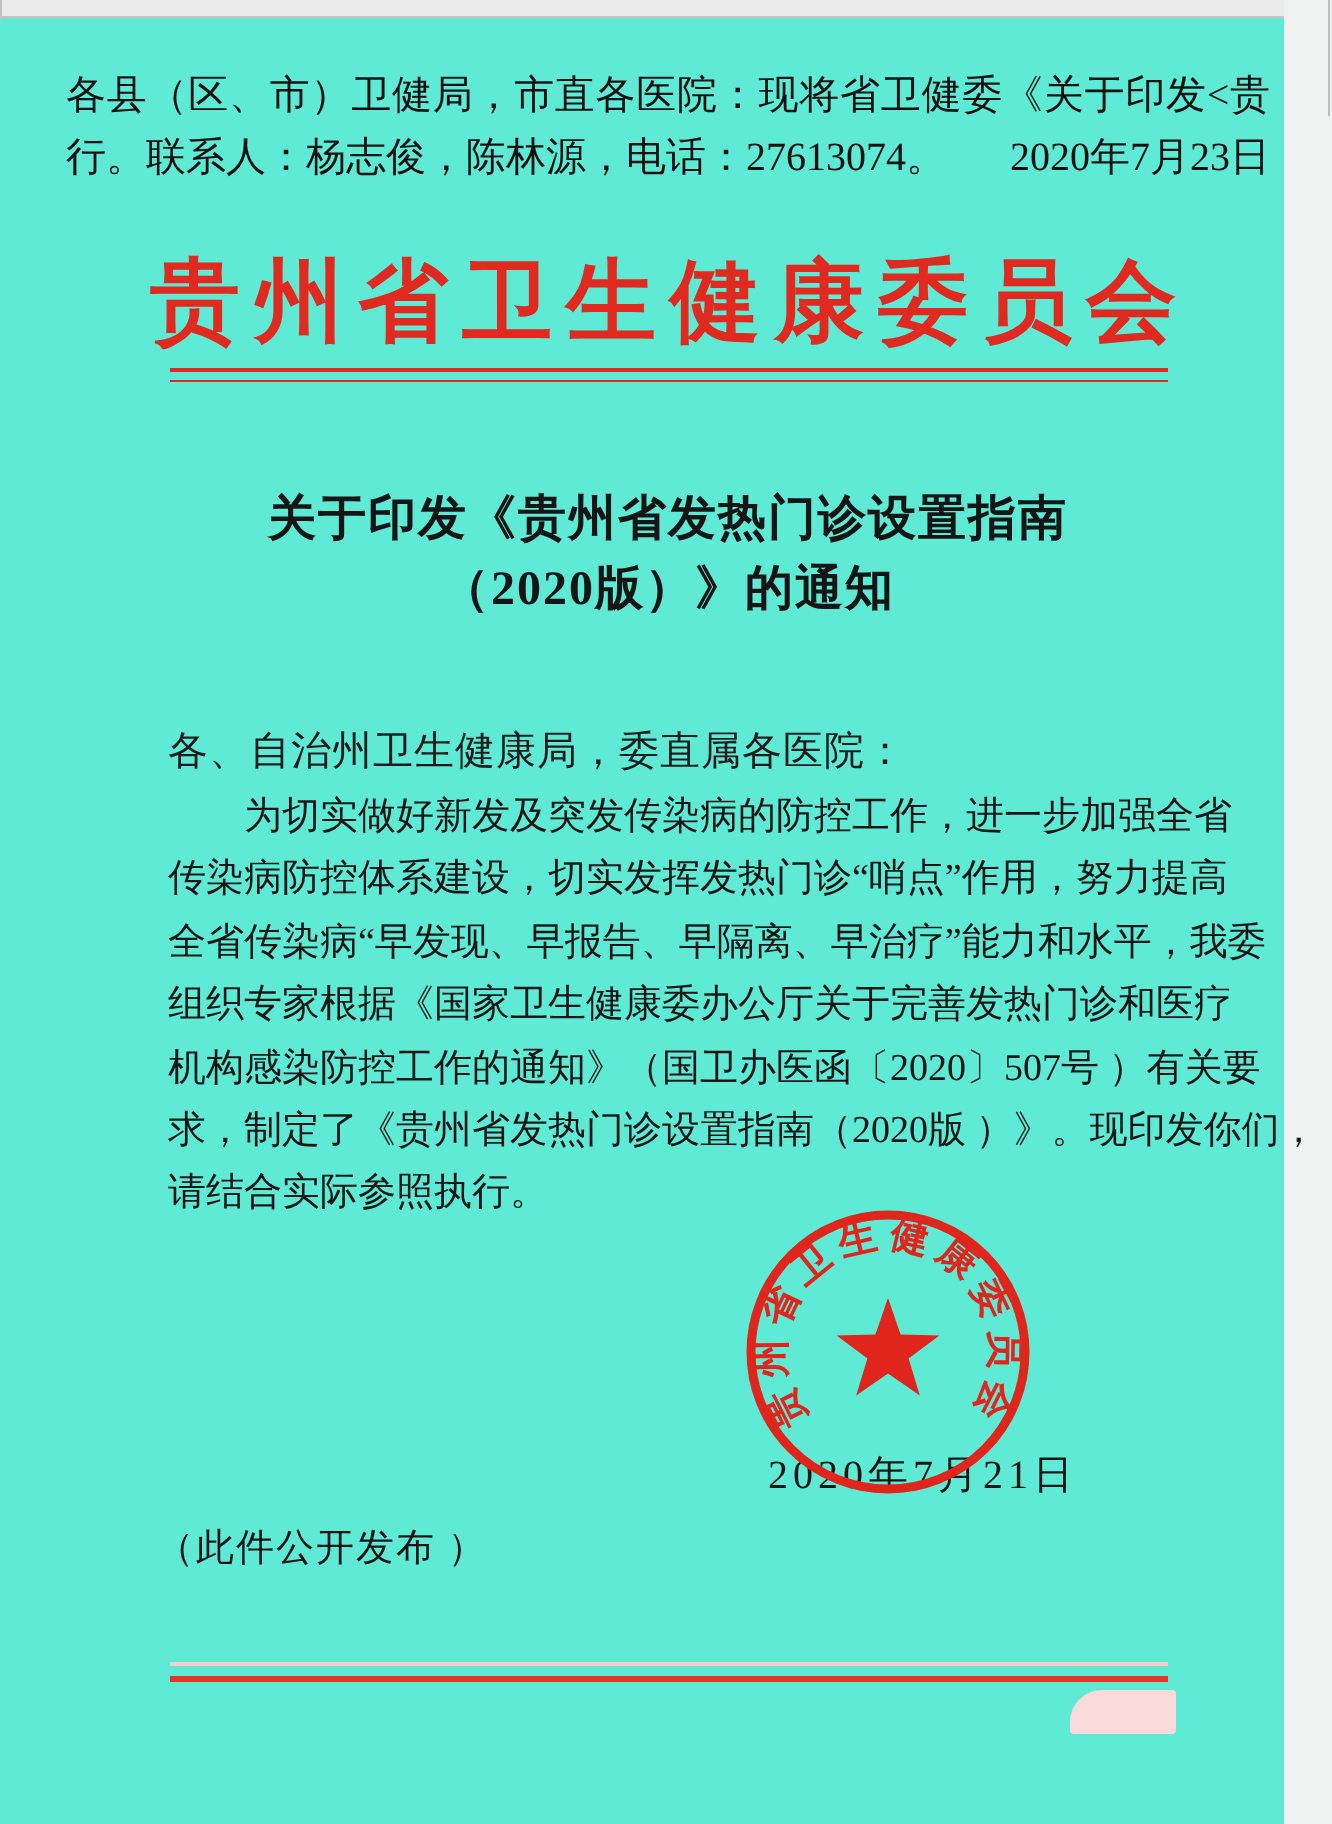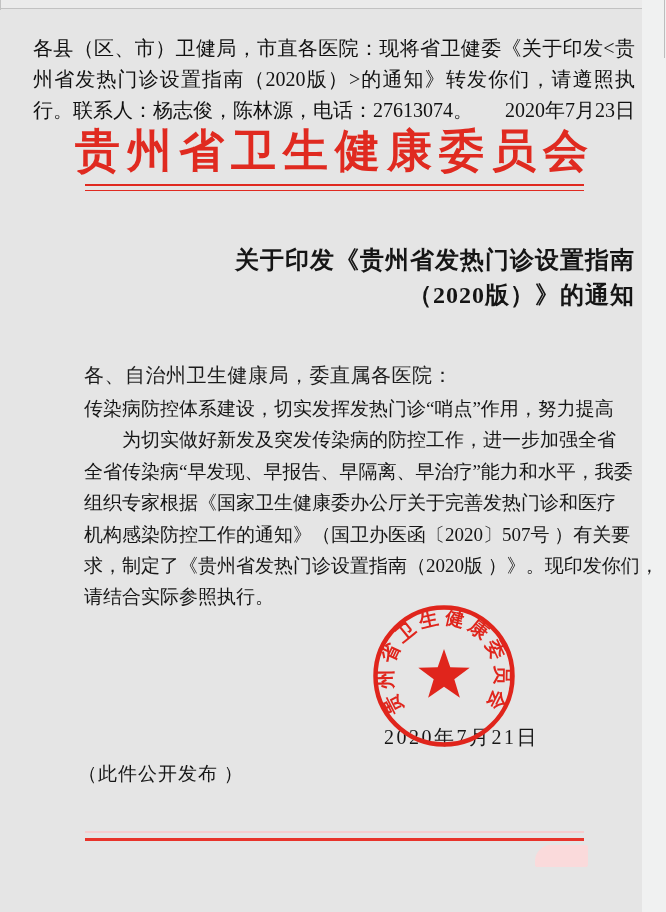--- a/index.html
+++ b/index.html
@@ -1,21 +1,21 @@
 <!DOCTYPE html>
 <html><head>
 <meta charset="utf-8">
 <style>
   html,body{margin:0;padding:0;}
   body{
     width:666px;height:912px;overflow:hidden;background:#ffffff;
     font-family:"Liberation Serif","DejaVu Serif",serif;
     color:#1c1c1c;position:relative;
   }
-  .page{position:absolute;inset:0;background:#e5e5e5;}
+  .page{position:absolute;inset:0;background:#5eead4;}
   
   .top-strip{position:absolute;left:0;top:0;width:666px;height:8px;background:#ebebeb;border-bottom:1px solid #c2c2c2;}
   .right-band{position:absolute;right:0;top:0;bottom:0;width:24px;background:#f0f1f1;}
   .right-edge-line{position:absolute;right:1px;top:0;width:1px;height:58px;background:#bdbdbd;}
   .left-edge-line{position:absolute;left:0;top:0;width:1px;height:10px;background:#c2c2c2;}
 
   
   .intro{position:absolute;left:33px;top:33px;width:602px;font-size:20px;line-height:31px;color:#111;}
   .intro .jline{text-align:justify;text-align-last:justify;white-space:nowrap;}
   .intro .lastline{display:flex;justify-content:space-between;white-space:nowrap;text-align:center;}
@@ -23,21 +23,21 @@
   
   .org-header{
     position:absolute;left:40px;top:121px;width:590px;text-align:center;
     color:#e02a20;font-size:45px;font-weight:bold;letter-spacing:7px;white-space:nowrap;
   }
   .rule-wrap{position:absolute;left:85px;top:184px;width:499px;}
   .rule-thick{height:2px;background:#e02a20;}
   .rule-thin{height:1px;background:#e02a20;margin-top:4px;}
 
   
-  .doc-title{position:absolute;left:33px;top:243px;width:602px;text-align:right;
+  .doc-title{position:absolute;left:33px;top:243px;width:602px;text-align:center;
     font-size:24px;font-weight:bold;line-height:35px;color:#151515;letter-spacing:1px;}
 
   
   .salutation{position:absolute;left:84px;top:362px;width:520px;font-size:20px;white-space:nowrap;letter-spacing:0.5px;}
   .body-block{position:absolute;left:84px;top:393px;width:504px;font-size:19px;line-height:31.4px;color:#161616;}
   .body-block .jline{text-align:justify;text-align-last:justify;white-space:nowrap;}
   .body-block .indent{text-indent:2em;}
   .body-block .plain{text-align:left;text-align-last:left;}
 
   
@@ -55,21 +55,20 @@
 
 <div class="page">
 
   <div class="top-strip"></div>
   <div class="right-band"></div>
   <div class="right-edge-line"></div>
   <div class="left-edge-line"></div>
 
   <div class="intro">
     <div class="jline">各县（区、市）卫健局，市直各医院：现将省卫健委《关于印发&lt;贵</div>
-    <div class="jline">州省发热门诊设置指南（2020版）&gt;的通知》转发你们，请遵照执</div>
     <div class="lastline">
       <span>行。联系人：杨志俊，陈林源，电话：27613074。</span>
       <span>2020年7月23日</span>
     </div>
   </div>
 
   <div class="org-header">贵州省卫生健康委员会</div>
 
   <div class="rule-wrap">
     <div class="rule-thick"></div>
@@ -77,22 +76,22 @@
   </div>
 
   <div class="doc-title">
     <div>关于印发《贵州省发热门诊设置指南</div>
     <div>（2020版）》的通知</div>
   </div>
 
   <div class="salutation">各、自治州卫生健康局，委直属各医院：</div>
 
   <div class="body-block">
+    <div class="jline indent">为切实做好新发及突发传染病的防控工作，进一步加强全省</div>
     <div class="jline">传染病防控体系建设，切实发挥发热门诊“哨点”作用，努力提高</div>
-    <div class="jline indent">为切实做好新发及突发传染病的防控工作，进一步加强全省</div>
     <div class="jline">全省传染病“早发现、早报告、早隔离、早治疗”能力和水平，我委</div>
     <div class="jline">组织专家根据《国家卫生健康委办公厅关于完善发热门诊和医疗</div>
     <div class="jline">机构感染防控工作的通知》（国卫办医函〔2020〕507号 ）有关要</div>
     <div class="jline">求，制定了《贵州省发热门诊设置指南（2020版 ）》。现印发你们，</div>
     <div class="plain">请结合实际参照执行。</div>
   </div>
 
   <div class="seal-date">2020年7月21日</div>
 
   <svg class="seal" viewBox="0 0 146 146" xmlns="http://www.w3.org/2000/svg">

